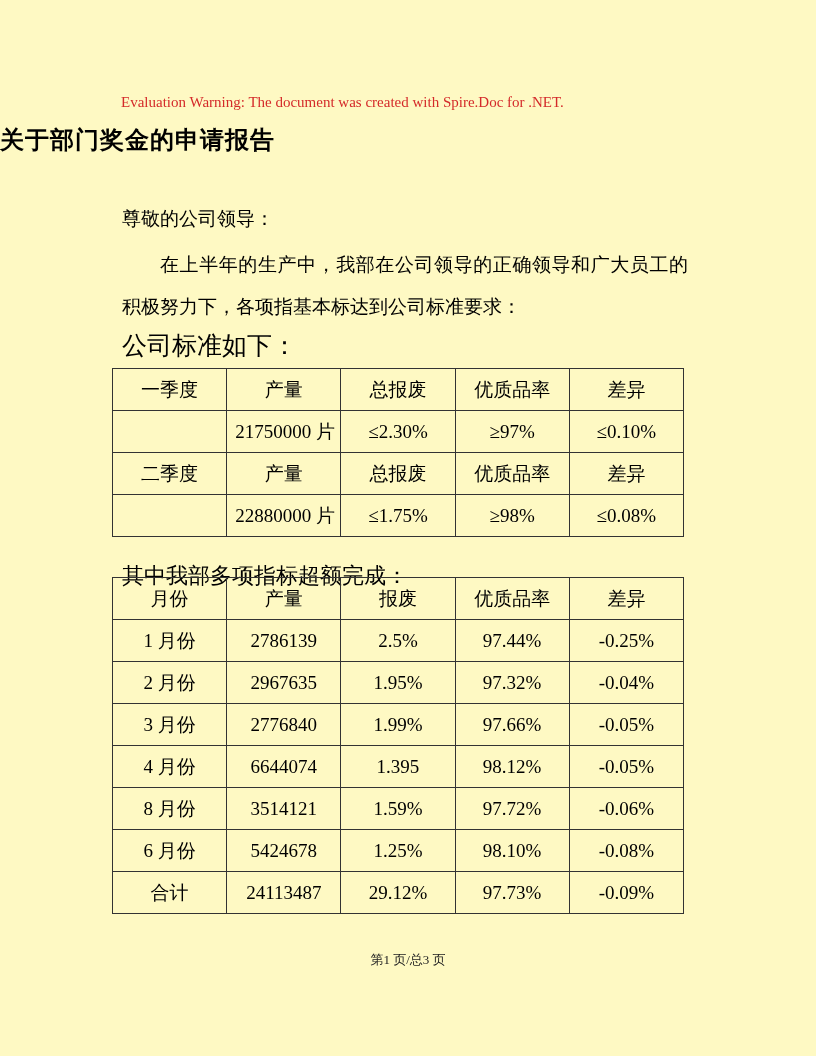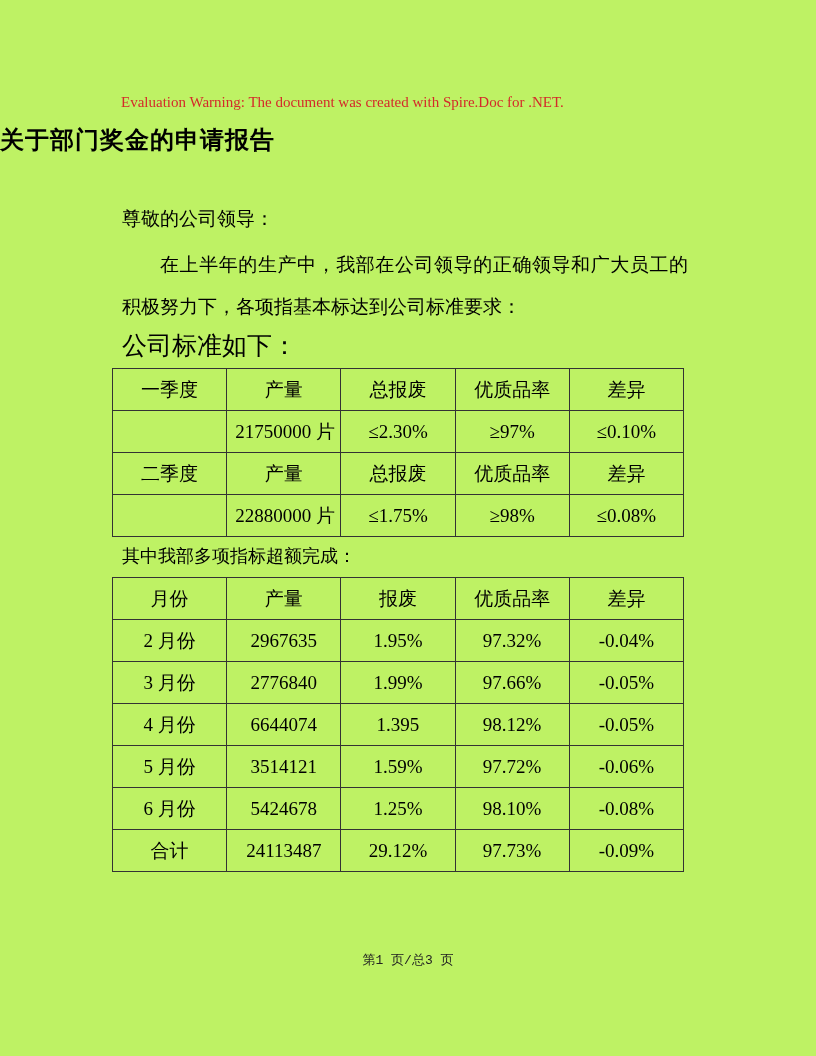--- a/index.html
+++ b/index.html
@@ -1,20 +1,20 @@
 <!DOCTYPE html>
 <html><head>
 <meta charset="utf-8">
 <style>
   * { margin:0; padding:0; box-sizing:border-box; }
   html,body { background:#ffffff; }
   .page {
     position:relative;
     width:816px; height:1056px;
-    background:#bef264;
+    background:#fef9c3;
     font-family:"Liberation Serif","DejaVu Serif",serif;
     color:#000000;
     overflow:hidden;
   }
   .eval-warning {
     position:absolute; left:121px; top:94px;
     font-size:15px; color:#d42a2a; white-space:nowrap;
   }
   .doc-title {
     position:absolute; left:0; top:124px; width:100%;
@@ -28,41 +28,41 @@
   .body-paragraph {
     position:absolute; left:122px; top:244px; width:566px;
     font-size:19px; line-height:42px; text-indent:38px;
     text-align:justify;
   }
   .standards-label {
     position:absolute; left:122px; top:334px;
     font-size:25px; line-height:23px;
   }
   .overachieve-label {
-    position:absolute; left:122px; top:545px;
-    font-size:18px; line-height:23px;
+    position:absolute; left:122px; top:564px;
+    font-size:22px; line-height:23px;
   }
   table.doc-table {
     position:absolute; left:112px; width:572px;
     border-collapse:collapse; table-layout:fixed;
     font-size:19px;
   }
   .standards-table { top:368px; }
   .monthly-table   { top:577px; }
   table.doc-table td, table.doc-table th {
     border:1px solid #333333;
     height:42px; width:20%;
     text-align:center; vertical-align:middle;
     font-weight:normal;
     padding:0 8px;
     overflow:hidden; white-space:nowrap;
   }
   .page-footer {
     position:absolute; left:0; top:951px; width:100%;
-    text-align:center; font-size:13px; color:#222222;font-family:Liberation Mono, monospace;
+    text-align:center; font-size:13px; color:#222222;
   }
 </style>
 </head>
 <body>
 
 <div class="page">
 
   <div class="eval-warning">Evaluation Warning: The document was created with Spire.Doc for .NET.</div>
 
   <h1 class="doc-title">关于部门奖金的申请报告</h1>
@@ -113,20 +113,27 @@
         <tr>
           <th>月份</th>
           <th>产量</th>
           <th>报废</th>
           <th>优质品率</th>
           <th>差异</th>
         </tr>
       </thead>
     <tbody>
         <tr>
+          <td>1 月份</td>
+          <td>2786139</td>
+          <td>2.5%</td>
+          <td>97.44%</td>
+          <td>-0.25%</td>
+        </tr>
+        <tr>
           <td>2 月份</td>
           <td>2967635</td>
           <td>1.95%</td>
           <td>97.32%</td>
           <td>-0.04%</td>
         </tr>
         <tr>
           <td>3 月份</td>
           <td>2776840</td>
           <td>1.99%</td>
@@ -134,21 +141,21 @@
           <td>-0.05%</td>
         </tr>
         <tr>
           <td>4 月份</td>
           <td>6644074</td>
           <td>1.395</td>
           <td>98.12%</td>
           <td>-0.05%</td>
         </tr>
         <tr>
-          <td>5 月份</td>
+          <td>8 月份</td>
           <td>3514121</td>
           <td>1.59%</td>
           <td>97.72%</td>
           <td>-0.06%</td>
         </tr>
         <tr>
           <td>6 月份</td>
           <td>5424678</td>
           <td>1.25%</td>
           <td>98.10%</td>

